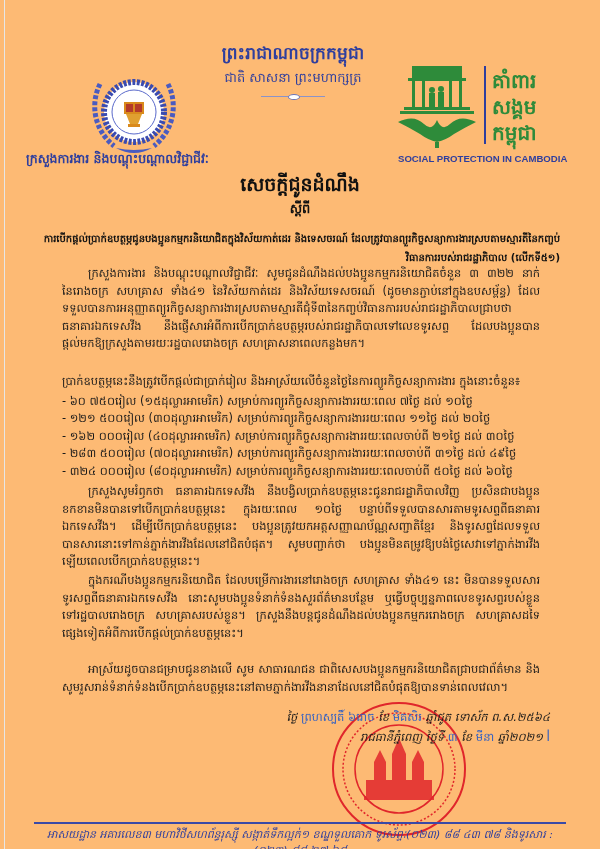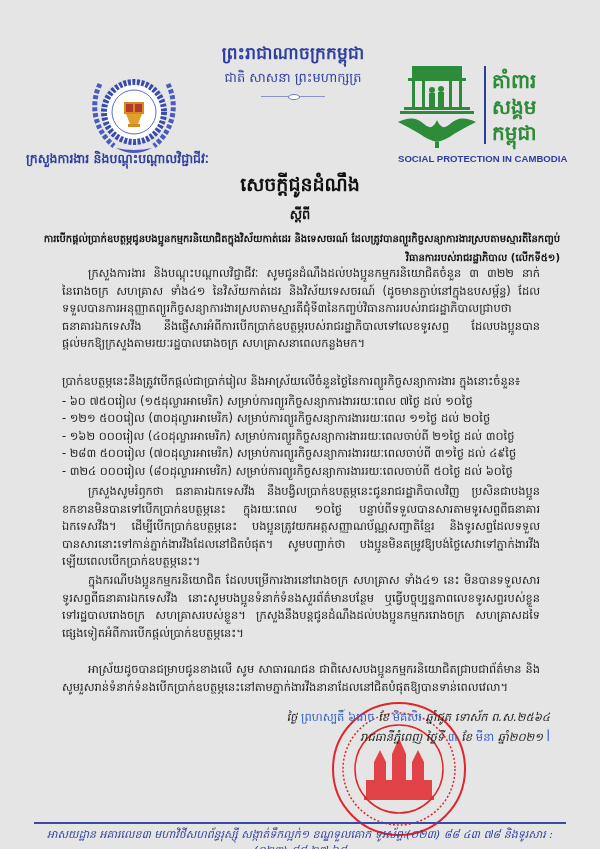--- a/index.html
+++ b/index.html
@@ -1,37 +1,37 @@
 <!DOCTYPE html>
 <html><head>
 <meta charset="utf-8">
 <style>
   html, body { margin: 0; padding: 0; background: #ffffff; }
   body {
     width: 600px; height: 849px; position: relative; overflow: hidden;
     font-family: "DejaVu Sans", sans-serif; color: #1a1a1a;
   }
-  .page { position: absolute; inset: 0; background: #e5e5e5; }
+  .page { position: absolute; inset: 0; background: #fdba74; }
   .left-edge { position: absolute; left: 4px; top: 0; bottom: 0; width: 1px; background: #e6e6e6; }
 
   .kingdom { position: absolute; left: 208px; top: 42px; width: 170px; text-align: center; color: #2e3e9e; }
   .kingdom .k1 { font-size: 17px; font-weight: bold; letter-spacing: 0.2px; }
   .kingdom .k2 { font-size: 13px; margin-top: 2px; }
   .kingdom .ornament { margin: 6px auto 0; width: 64px; height: 4px; position: relative; }
   .kingdom .ornament::before { content: ""; position: absolute; left: 0; right: 0; top: 2px; height: 1px; background: #8a93c9; }
   .kingdom .ornament::after { content: ""; position: absolute; left: 27px; top: 0; width: 10px; height: 4px; border: 1px solid #6a74b8; border-radius: 50%; background: #fff; }
 
   .ministry-logo { position: absolute; left: 86px; top: 64px; width: 96px; height: 96px; }
   .sp-logo { position: absolute; left: 394px; top: 58px; width: 175px; height: 110px; }
 
   .ministry-name { position: absolute; left: 26px; top: 151px; font-size: 12.5px; font-weight: bold; color: #2e3e9e; }
 
   .title-block { position: absolute; left: 40px; width: 520px; text-align: center; font-weight: bold; color: #111; }
   .t1 { top: 172px; font-size: 19px; }
-  .t2 { top: 206px; font-size: 13px; }
+  .t2 { top: 200px; font-size: 13px; }
   .t3 { top: 229px; font-size: 10px; line-height: 19px; text-align: right; }
 
   .body-text { position: absolute; left: 62px; width: 478px; font-size: 11.4px; line-height: 17.6px; text-align: justify; color: #1a1a1a; }
   .body-text .indent { display: inline-block; width: 26px; }
   .p1 { top: 265px; }
   .p2 { top: 373px; }
   .p3 { top: 483px; }
   .p4 { top: 572px; }
   .p5 { top: 661px; }
 

